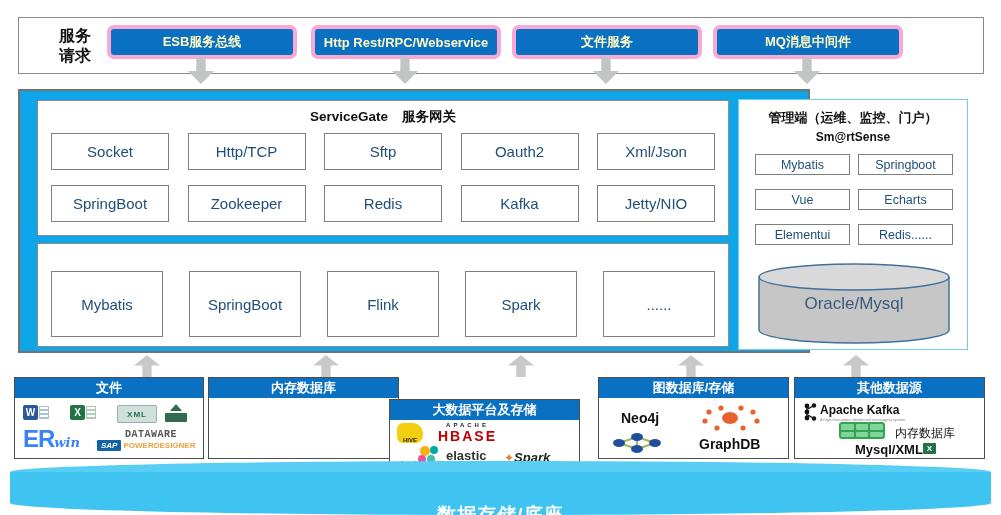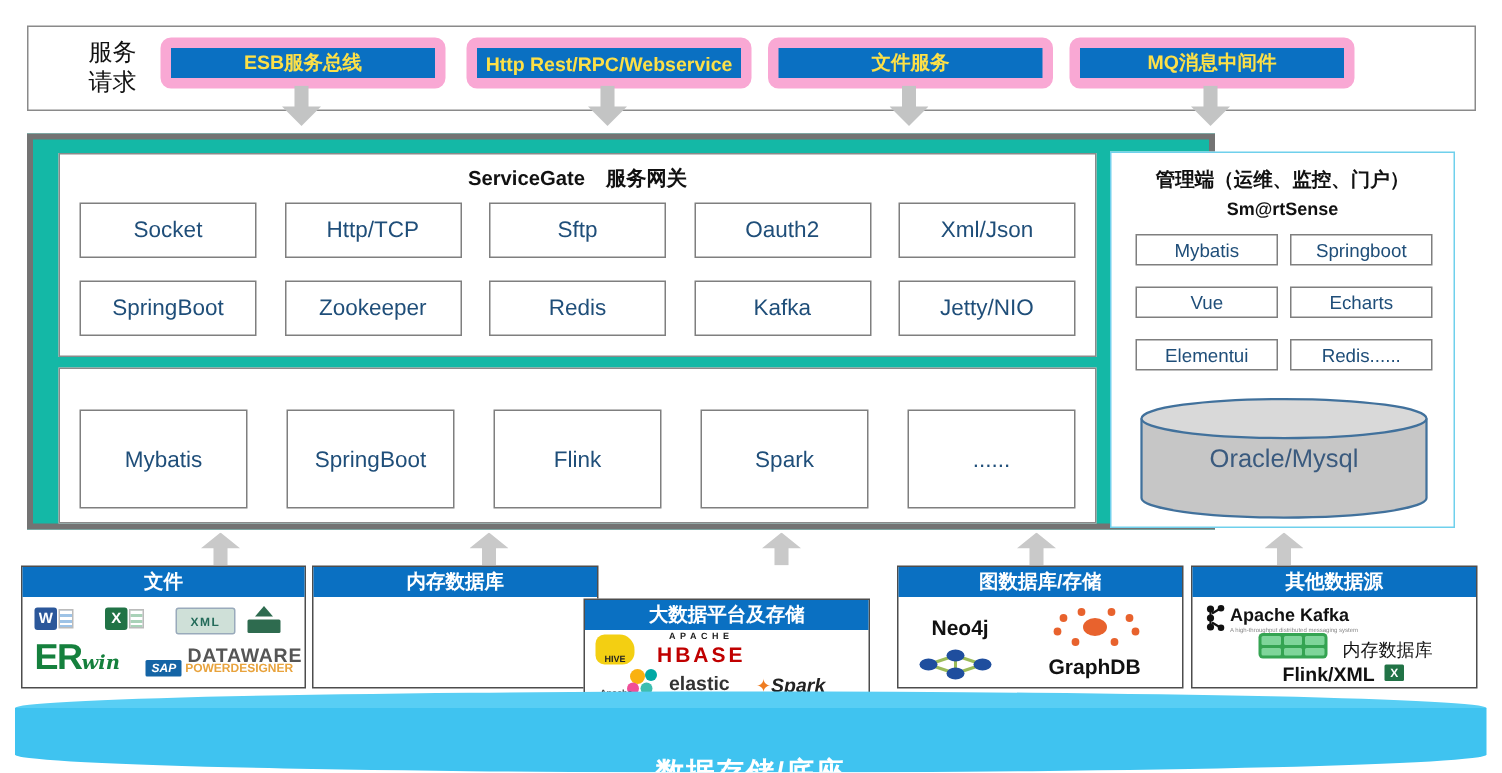--- a/index.html
+++ b/index.html
@@ -1,31 +1,31 @@
 <!DOCTYPE html>
 <html><head>
 <meta charset="utf-8">
 <style>
   * { margin:0; padding:0; box-sizing:border-box; }
   body { background:#fff; font-family:"Liberation Sans", sans-serif; }
   .page { position:relative; width:1001px; height:515px; background:#fff; overflow:hidden; }
 
   
   .request-bar { position:absolute; left:18px; top:17px; width:966px; height:57px; border:1px solid #8a8a8a; background:#fff; }
-  .request-label { position:absolute; left:34px; top:8px; width:44px; text-align:center; font-size:16px; font-weight:normal; color:#111; line-height:20px; }
-  .req-btn { position:absolute; top:7px; width:190px; height:34px; background:#0a70c2; border:7px solid #f9a8d4; border-radius:7px; color:#fde047; font-weight:bold; font-size:13px; display:flex; align-items:center; justify-content:center; }
+  .request-label { position:absolute; left:34px; top:8px; width:44px; text-align:center; font-size:16px; font-weight:bold; color:#111; line-height:20px; }
+  .req-btn { position:absolute; top:7px; width:190px; height:34px; background:#0a70c2; border:4px solid #f9a8d4; border-radius:7px; color:#fef9c3; font-weight:bold; font-size:13px; display:flex; align-items:center; justify-content:center; }
   .req-btn.b1 { left:88px; } .req-btn.b2 { left:292px; } .req-btn.b3 { left:493px; } .req-btn.b4 { left:694px; }
 
   .arrow-down { position:absolute; top:57px; width:26px; height:27px; background:#c3c4c4;
     clip-path:polygon(32% 0,68% 0,68% 52%,100% 52%,50% 100%,0 52%,32% 52%); }
   .arrow-up { position:absolute; top:355px; width:26px; height:22px; background:#c9c9c9;
     clip-path:polygon(50% 0,100% 48%,68% 48%,68% 100%,32% 100%,32% 48%,0 48%); }
 
   
-  .middle { position:absolute; left:18px; top:89px; width:792px; height:264px; border:4px solid #737373; background:#14b8a6; }
+  .middle { position:absolute; left:18px; top:89px; width:792px; height:264px; border:2px solid #737373; background:#0ea5e9; }
 
   .panel { position:absolute; border:1px solid #8a8a8a; background:#fff; }
   .gate    { left:17px; top:9px;   width:692px; height:136px; }
   .factory { left:17px; top:152px; width:692px; height:104px; }
   .panel-title { text-align:center; margin-top:7px; font-size:13.5px; font-weight:bold; color:#111; }
   .panel-title .zh { margin-left:14px; }
   .grid-row { position:absolute; left:13px; right:13px; display:flex; justify-content:space-between; }
   .cell { border:1px solid #7f7f7f; background:#fff; color:#1f4e79; display:flex; align-items:center; justify-content:center; }
   .gate .cell { width:118px; height:37px; font-size:15px; }
   .gate .r1 { top:32px; } .gate .r2 { top:84px; }
@@ -53,26 +53,26 @@
   .office-ic { display:flex; align-items:center; }
   .office-sq { width:15px; height:15px; border-radius:2px; color:#fff; font-size:10px; font-weight:bold; display:flex; align-items:center; justify-content:center; }
   .office-pg { width:10px; height:13px; margin-left:1px; border:1px solid #bbb; background:repeating-linear-gradient(#fff 0 2px,#9ec3e6 2px 4px); }
   .word .office-sq { background:#2b579a; } .excel .office-sq { background:#217346; }
   .excel .office-pg { background:repeating-linear-gradient(#fff 0 2px,#a9d2b8 2px 4px); }
   .xml-ic { width:40px; height:18px; background:#cfe0d8; border:1px solid #9ab; border-radius:2px; display:flex; align-items:center; justify-content:center; }
   .xml-tx { font-size:8px; font-weight:bold; color:#246b5a; letter-spacing:1px; }
   .pyr-ic { width:22px; height:18px; position:relative; }
   .pyr-ic .tri { position:absolute; left:5px; top:0; width:0; height:0; border-left:6px solid transparent; border-right:6px solid transparent; border-bottom:7px solid #2e6b4f; }
   .pyr-ic .bar { position:absolute; left:0; top:9px; width:22px; height:9px; background:#2e6b4f; border-radius:1px; }
-  .erwin { font-weight:bold; color:#15803d; }
+  .erwin { font-weight:bold; color:#3b82f6; }
   .erwin .er { font-size:24px; letter-spacing:-1px; }
   .erwin .win { font-size:13px; font-style:italic; font-family:"DejaVu Serif", serif; }
   .sap-badge { background:#1464a5; color:#fff; font-size:8px; font-weight:bold; font-style:italic; padding:1px 4px; border-radius:1px; }
   .pd { color:#e8a33d; font-size:8px; font-weight:bold; margin-left:2px; }
-  .dataware { color:#555; font-size:13px; font-weight:bold; letter-spacing:.5px; }
+  .dataware { color:#555; font-size:10px; font-weight:bold; letter-spacing:.5px;font-family:Liberation Mono, monospace; }
   .oracle { color:#e00000; font-size:15px; font-weight:bold; letter-spacing:2px; }
   .gp-circle { width:16px; height:16px; border-radius:50%; background:radial-gradient(circle at 35% 35%, #9ed456, #5ca430); display:inline-block; vertical-align:middle; }
   .gp-tx { font-size:13px; font-weight:bold; color:#111; margin-left:4px; }
   .mysql-tx { font-size:16px; font-weight:bold; color:#00678f; }
   .hive-blob { width:26px; height:20px; background:#f3cf12; border-radius:6px 10px 8px 6px; display:flex; align-items:flex-end; justify-content:center; font-size:6px; font-weight:bold; color:#222; }
   .apache-sm { font-size:6px; letter-spacing:3px; font-weight:bold; color:#222; }
   .hbase { font-size:14px; font-weight:bold; color:#c00000; letter-spacing:2px; }
   .elastic-tx { font-size:13px; font-weight:bold; color:#333; }
   .spark-tx { font-size:13px; font-weight:bold; font-style:italic; color:#222; }
   .star { color:#ef7d22; font-size:12px; }
@@ -297,21 +297,21 @@
       </div>
       <div class="abs memgrid" style="left:44px;top:24px">
         <div></div>
           <div></div>
           <div></div>
           <div></div>
           <div></div>
           <div></div>
       </div>
       <div class="abs memdb-tx" style="left:100px;top:27px">内存数据库</div>
-      <div class="abs jsonxml-tx" style="left:60px;top:44px">Flink/XML</div>
+      <div class="abs jsonxml-tx" style="left:60px;top:44px">Mysql/XML</div>
       <div class="abs mini-x" style="left:128px;top:45px">X</div>
     </div>
   </div>
 
   <div class="disc-top"></div>
   <div class="disc-body"></div>
   <div class="disc-label">数据存储/底座</div>
 
 </div>
 

